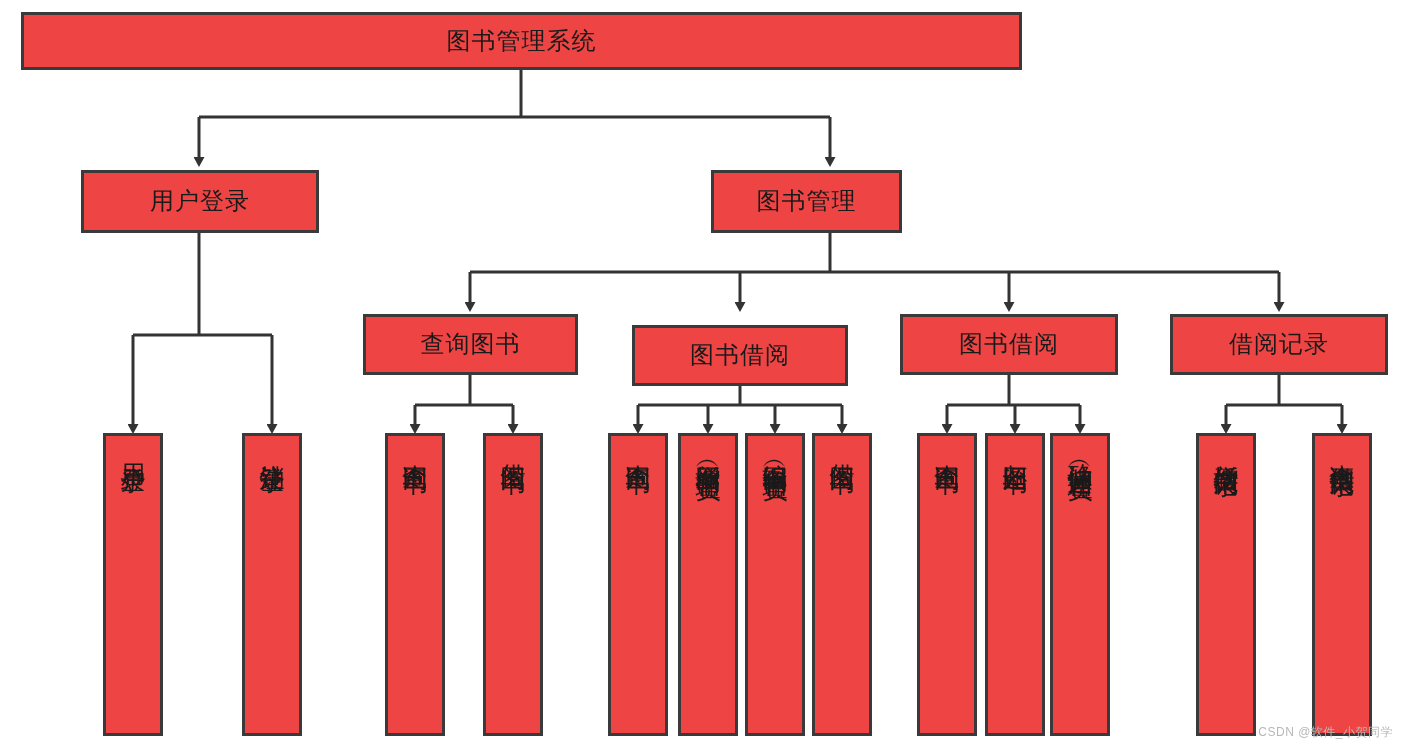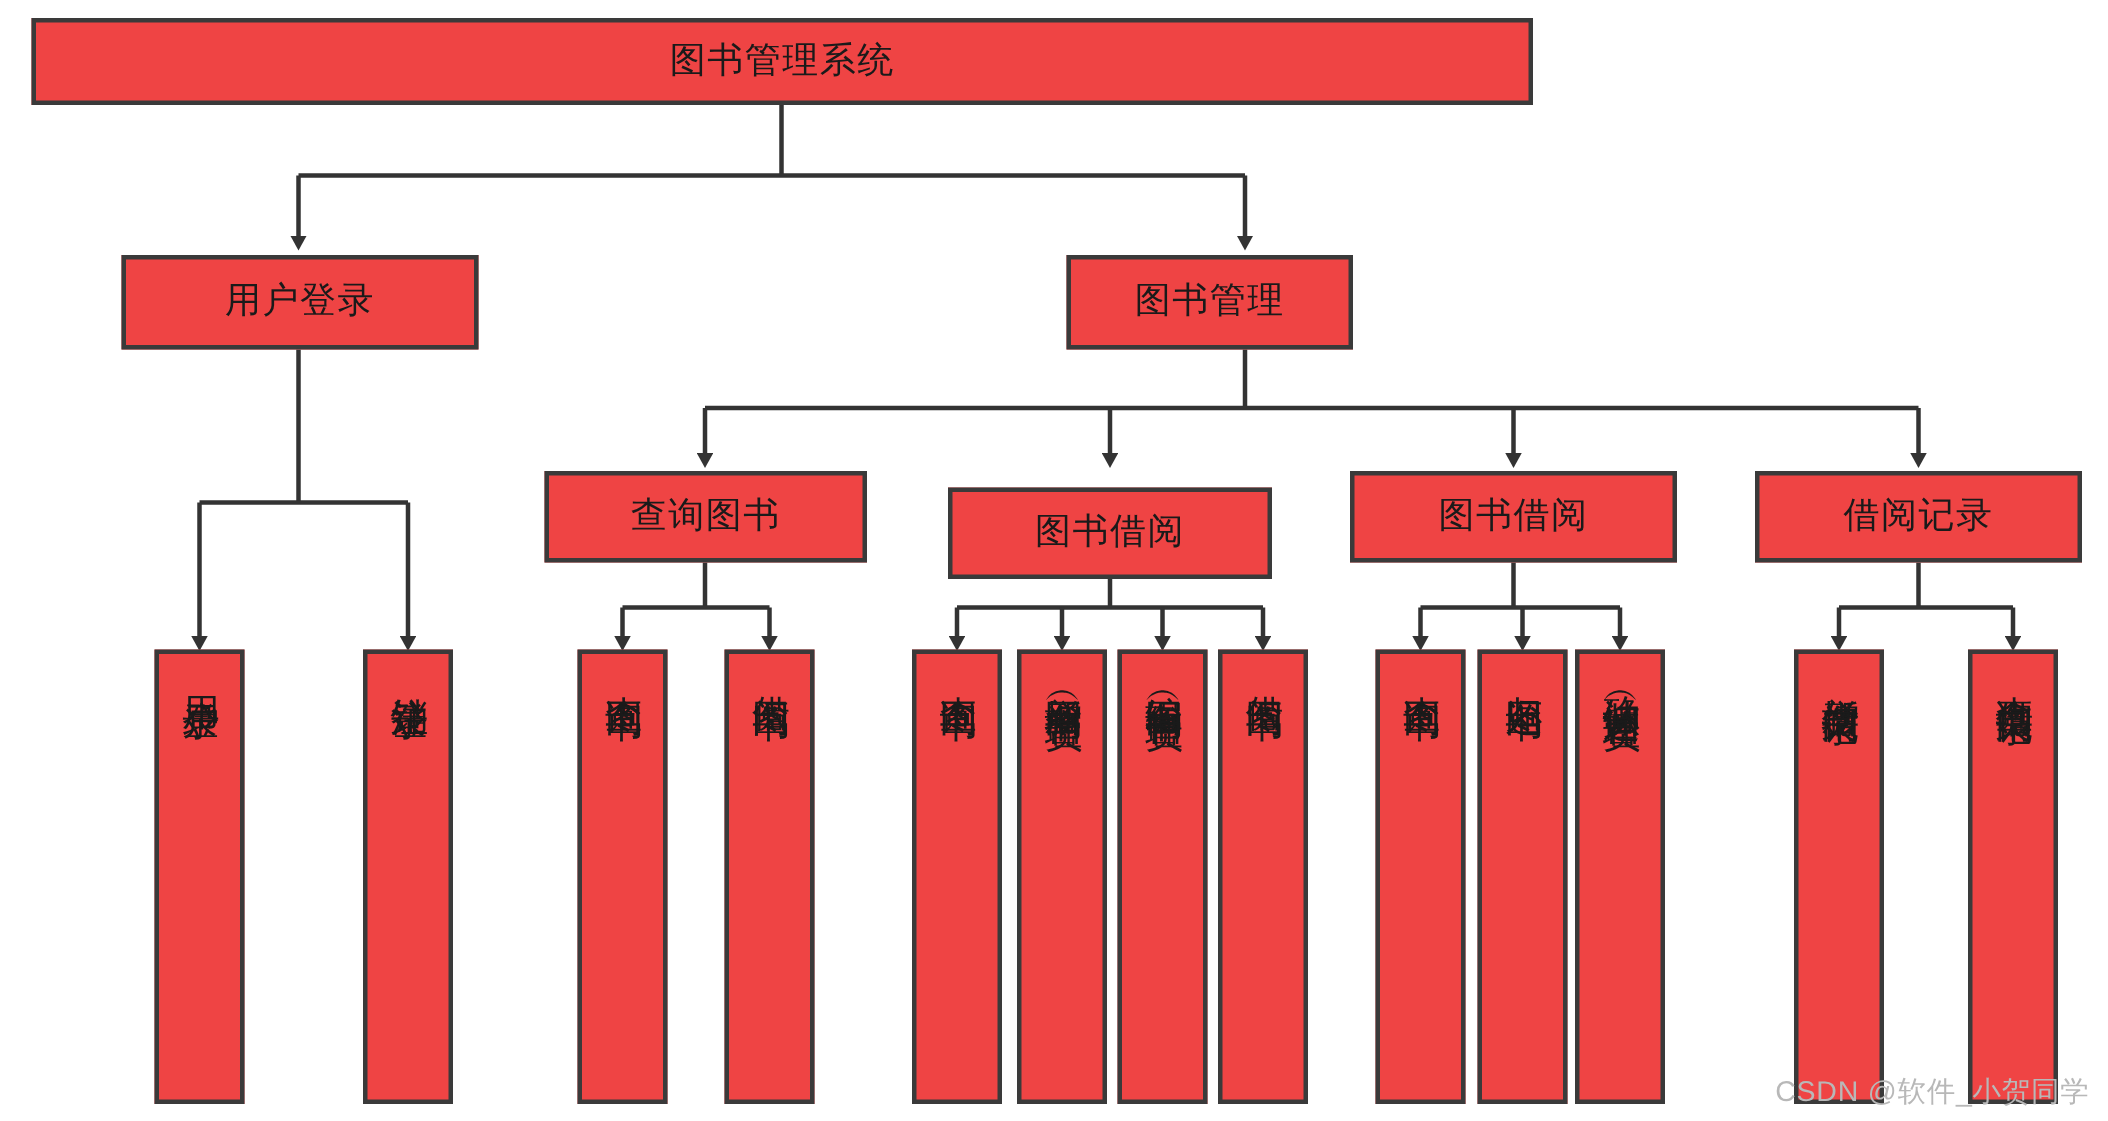--- a/index.html
+++ b/index.html
@@ -55,21 +55,21 @@
     writing-mode: vertical-rl;
     text-orientation: upright;
     font-size: 25px;
     letter-spacing: 2px;
     line-height: 1;
   }
   #watermark {
     position: absolute;
     right: 12px;
     bottom: 6px;
-    font-size: 19px;
+    font-size: 12px;
     color: #b8b8b8;
     white-space: nowrap;
     letter-spacing: 0.5px;
   }
 </style>
 </head>
 <body>
 
 <div id="canvas">
 

